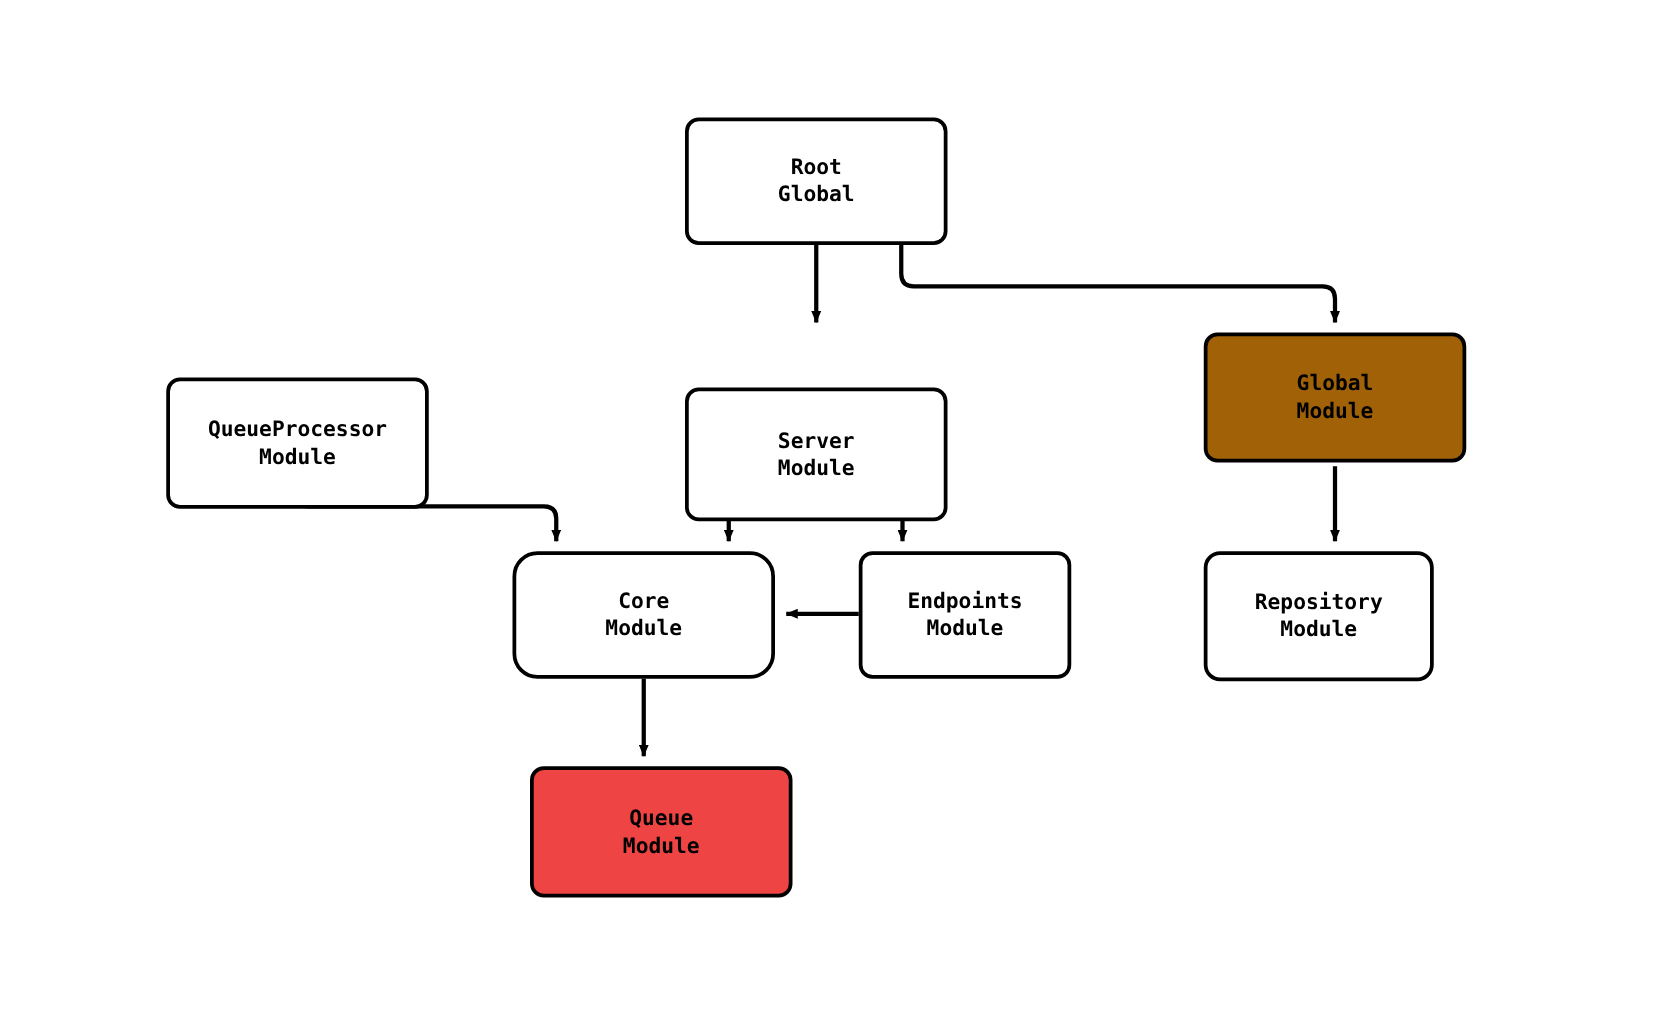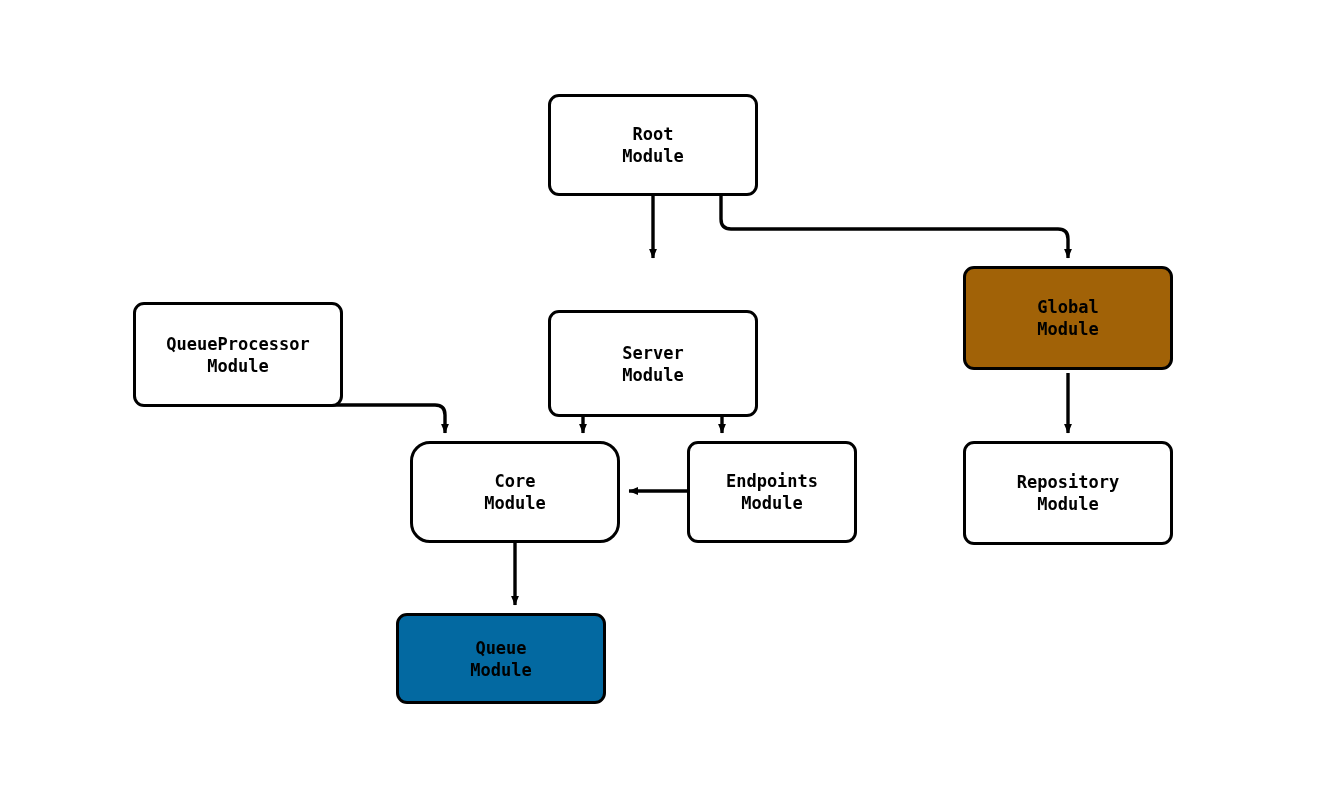--- a/index.html
+++ b/index.html
@@ -64,21 +64,21 @@
         <path d="M 583 373 L 583 433" marker-end="url(#arrowhead)" stroke="#000000"></path>
         <path d="M 722 373 L 722 433" marker-end="url(#arrowhead)" stroke="#000000"></path>
         <path d="M 1068 373 L 1068 433" marker-end="url(#arrowhead)" stroke="#000000"></path>
         <path d="M 687 491 L 629 491" marker-end="url(#arrowhead)" stroke="#000000"></path>
         <path d="M 515 543 L 515 605" marker-end="url(#arrowhead)" stroke="#000000"></path>
       </g>
   </svg>
 
   <div class="node" style="left: 548px; top: 94px; width: 210px; height: 102px; border-color: rgb(0, 0, 0); background: rgb(255, 255, 255);">
     <span class="node-label">Root
-Module</span>
+Global</span>
   </div>
 
   <div class="node" style="left: 133px; top: 266px; width: 210px; height: 105px; border-color: rgb(0, 0, 0); background: rgb(255, 255, 255); margin-top: 36px;">
     <span class="node-label">QueueProcessor
 Module</span>
   </div>
 
   <div class="node" style="left: 548px; top: 266px; width: 210px; height: 107px; border-color: rgb(0, 0, 0); background: rgb(255, 255, 255); margin-top: 44px;">
     <span class="node-label">Server
 Module</span>
@@ -92,23 +92,23 @@
   <div class="node" style="left: 410px; top: 441px; width: 210px; height: 102px; border-color: rgb(0, 0, 0); background: rgb(255, 255, 255); border-radius: 20px;">
     <span class="node-label">Core
 Module</span>
   </div>
 
   <div class="node" style="left: 687px; top: 441px; width: 170px; height: 102px; border-color: rgb(0, 0, 0); background: rgb(255, 255, 255);">
     <span class="node-label">Endpoints
 Module</span>
   </div>
 
-  <div class="node" style="left: 963px; top: 441px; width: 210px; height: 104px; border-color: rgb(0, 0, 0); background: rgb(255, 255, 255);">
+  <div class="node" style="left: 963px; top: 441px; width: 184px; height: 104px; border-color: rgb(0, 0, 0); background: rgb(255, 255, 255); border-radius: 13px;">
     <span class="node-label">Repository
 Module</span>
   </div>
 
-  <div class="node" style="left: 396px; top: 613px; width: 210px; height: 91px; border-color: rgb(0, 0, 0); background: #0369a1;">
+  <div class="node" style="left: 424px; top: 613px; width: 210px; height: 105px; border-color: rgb(0, 0, 0); background: #ef4444;">
     <span class="node-label">Queue
 Module</span>
   </div>
 
 </div>
 
 </body></html>

